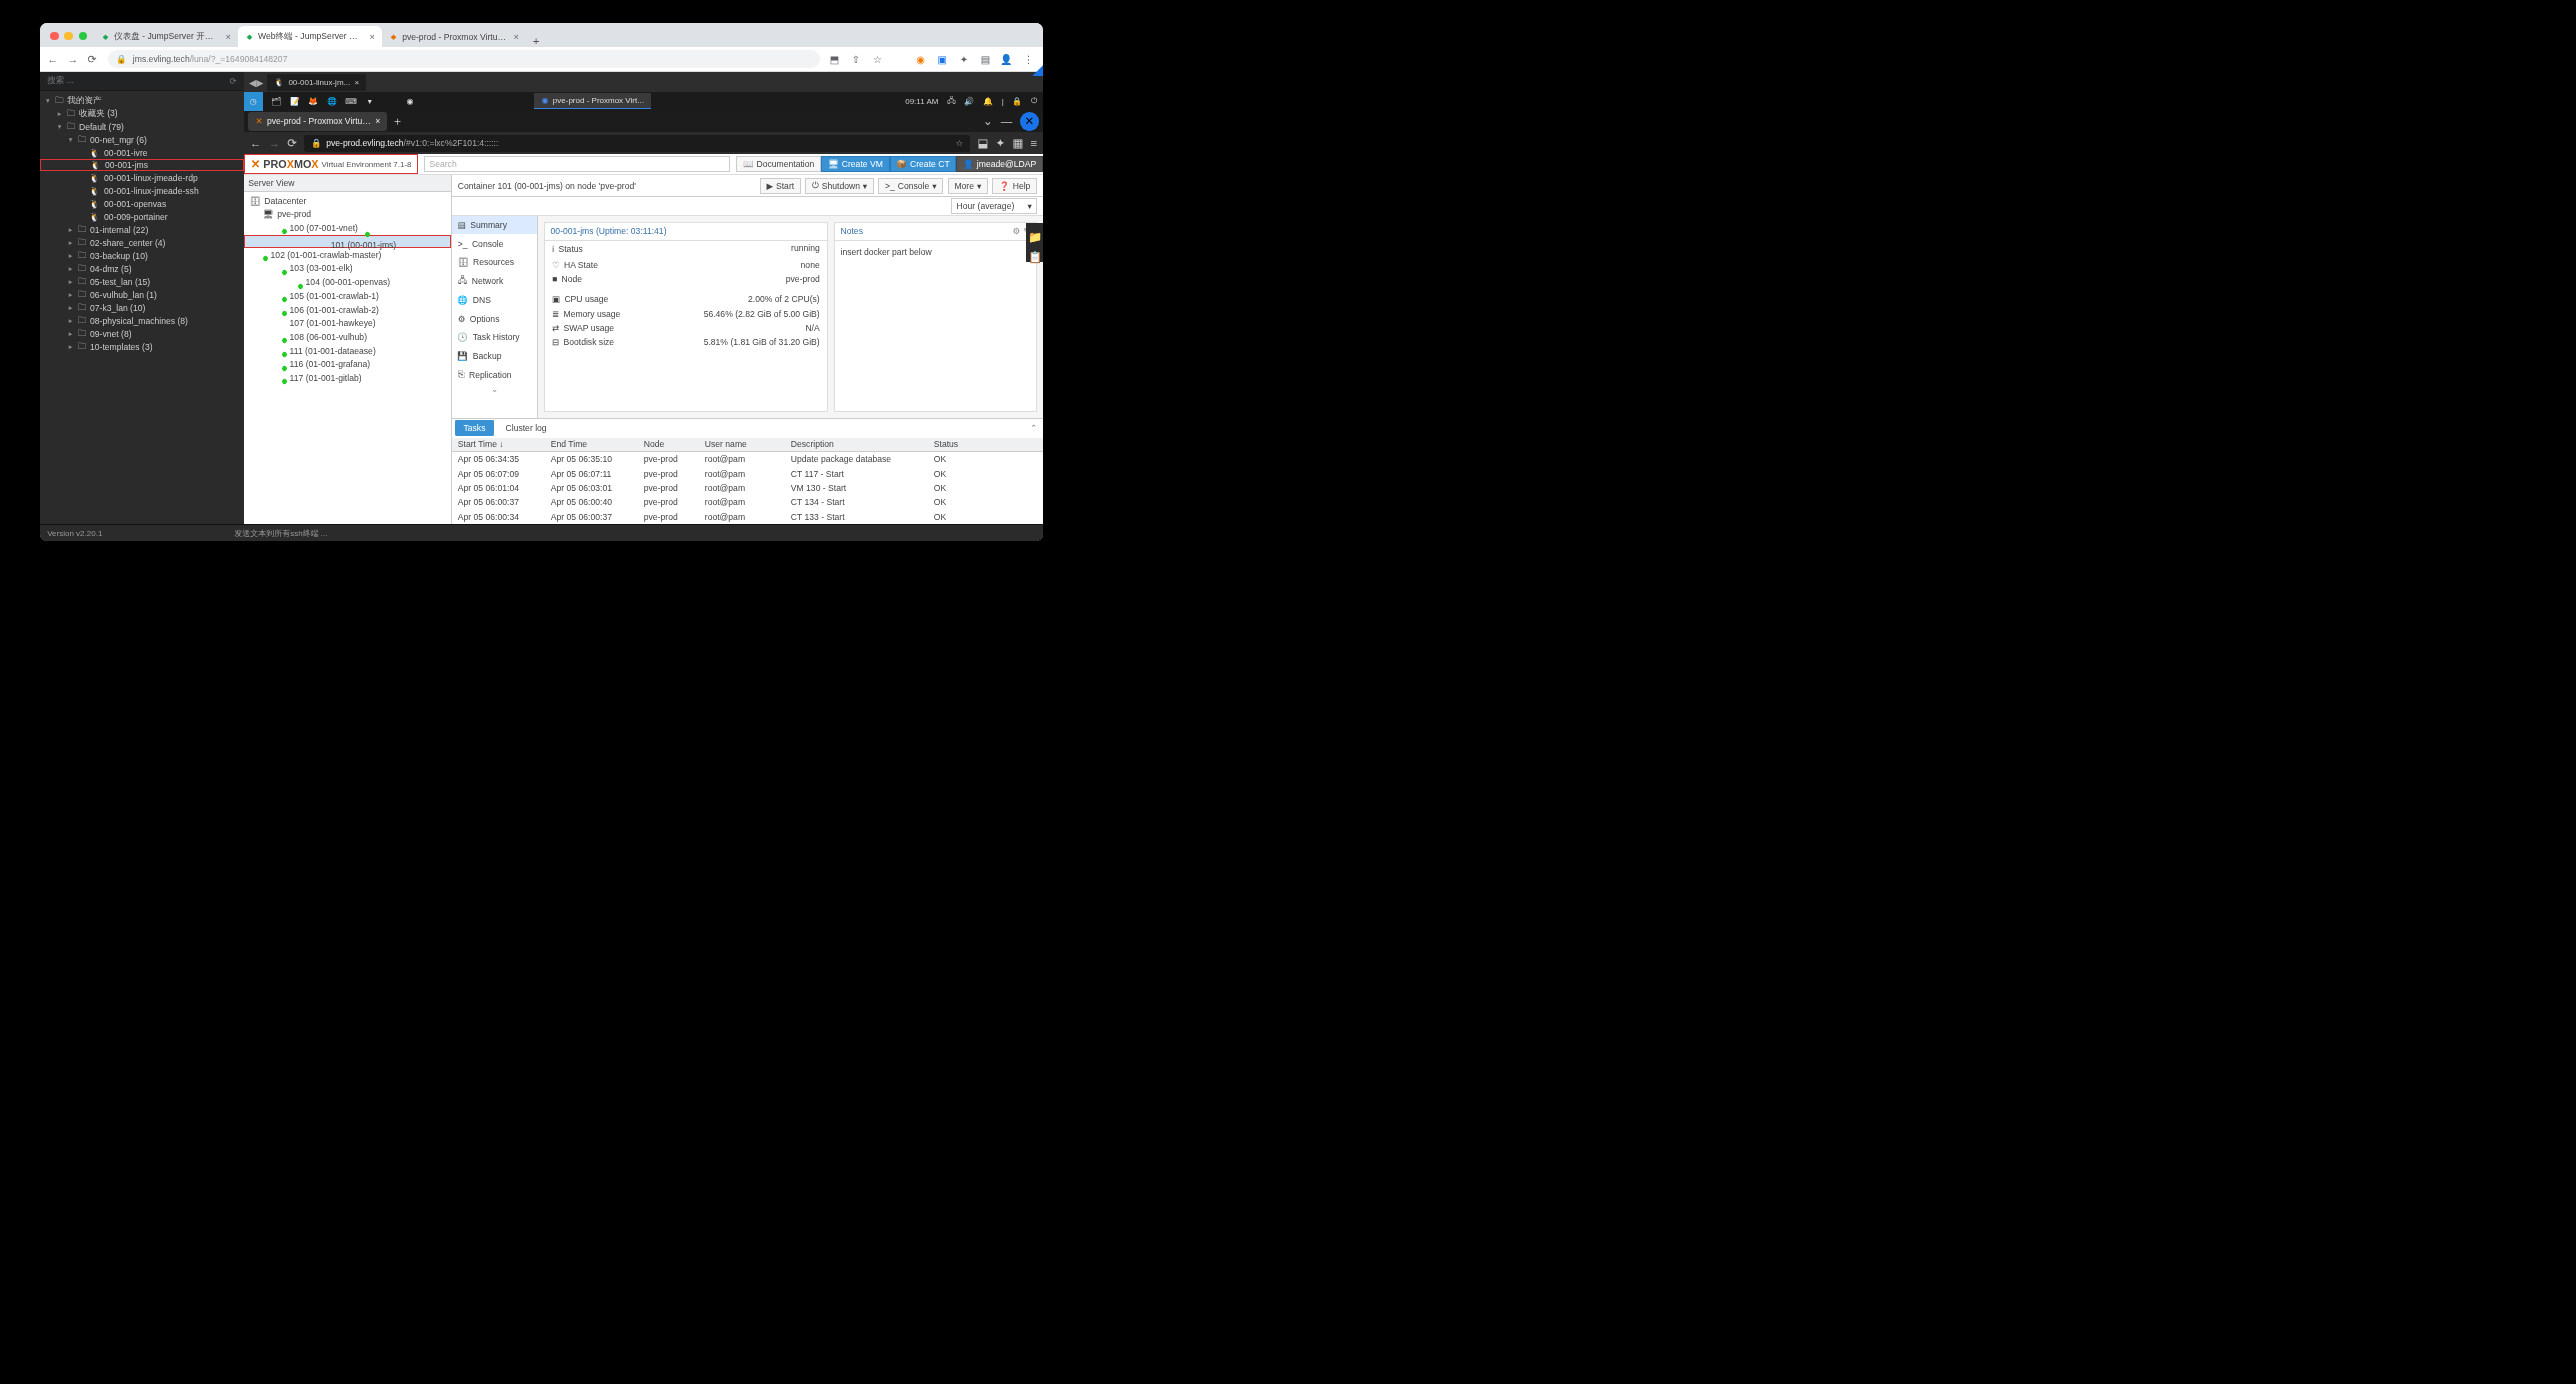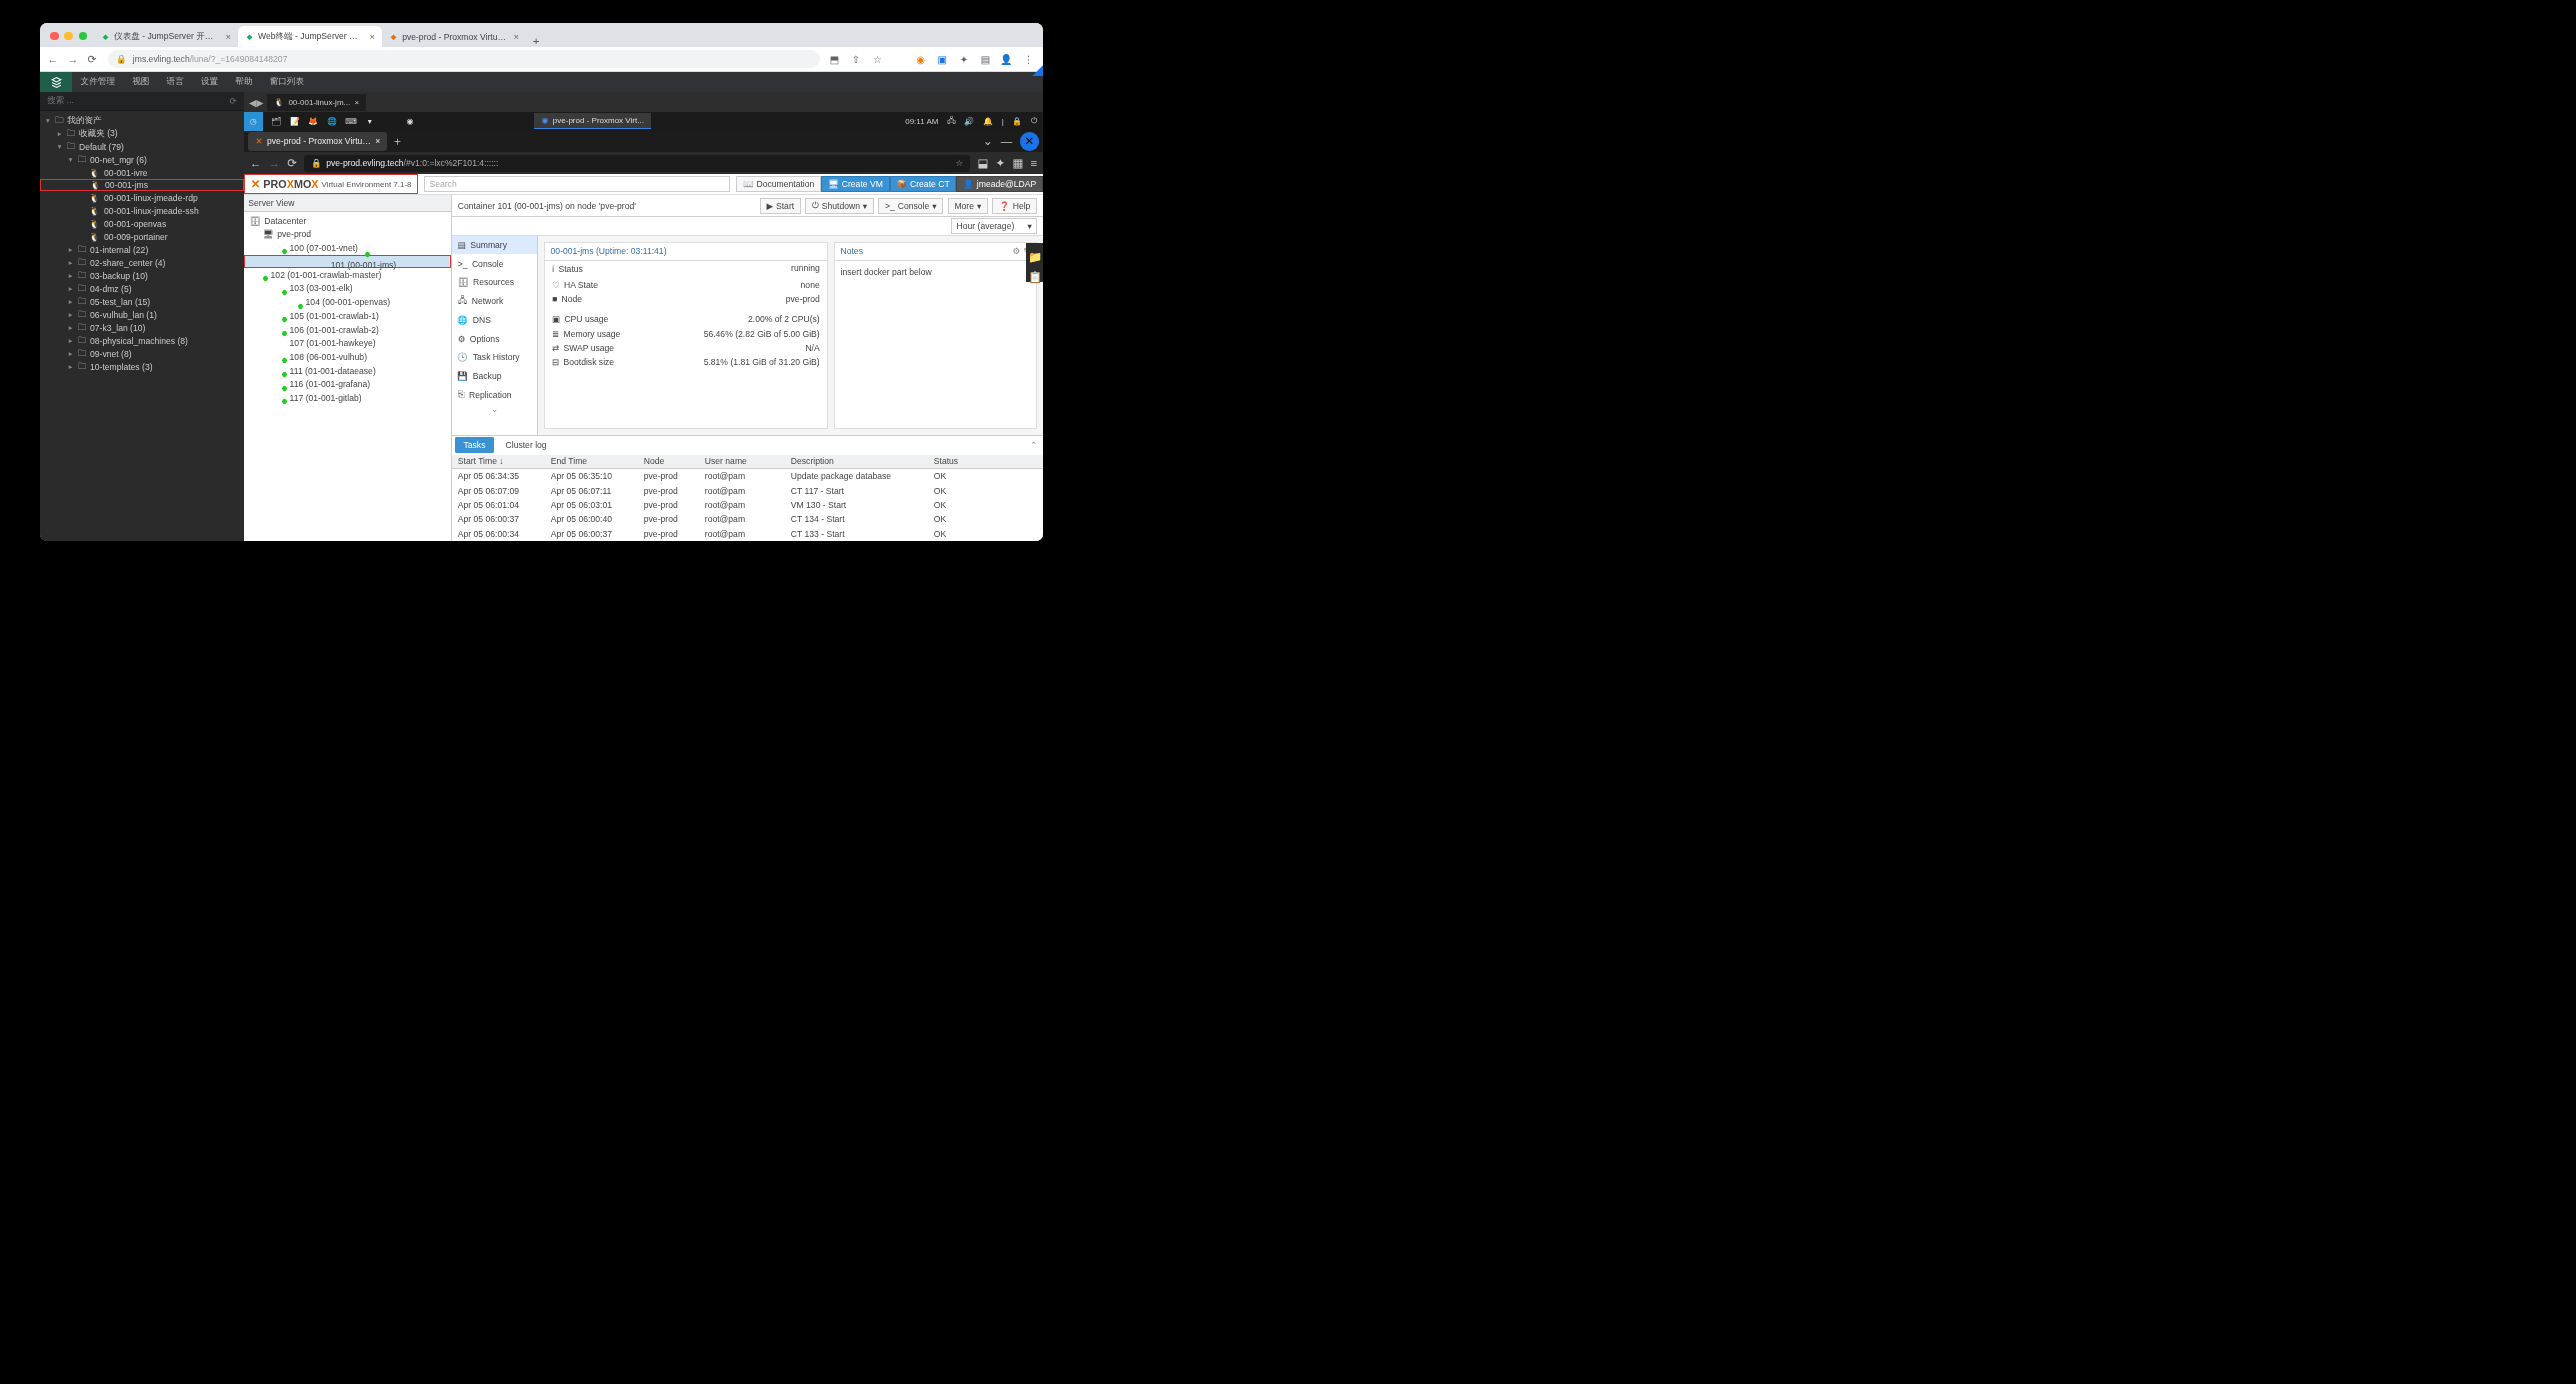--- a/index.html
+++ b/index.html
@@ -149,35 +149,20 @@
     <span style="width:14.4px"></span>
     <span class="ext-ico" style="color:#f57c00">◉</span>
     <span class="ext-ico" style="color:#1a73e8">▣</span>
     <span class="ext-ico">✦</span>
     <span class="ext-ico">▤</span>
     <span class="ext-ico">👤</span>
     <span class="ext-ico">⋮</span>
   </div>
 
   <div class="luna">
-    <div class="luna-top">
-      <div class="luna-logo">
-        <svg viewBox="0 0 24 24" fill="none" stroke="#fff" stroke-width="2">
-            <path d="M4 7l8-4 8 4-8 4-8-4zm0 5l8 4 8-4m-16 5l8 4 8-4"></path>
-          </svg>
-      </div>
-      <div id="luna-menus" style="display:flex">
-          <span class="luna-menu">文件管理</span>
-          <span class="luna-menu">视图</span>
-          <span class="luna-menu">语言</span>
-          <span class="luna-menu">设置</span>
-          <span class="luna-menu">帮助</span>
-          <span class="luna-menu">窗口列表</span>
-        </div>
-    </div>
 
     <div class="luna-body">
       <div class="luna-left">
         <div class="luna-search">
           <span>搜索 ...</span>
           <span>⟳</span>
         </div>
         <div class="tree" id="luna-tree">
             <div class="tn" style="padding-left: 4.3px;">
               <span class="tw">▾</span>
@@ -591,16 +576,20 @@
           </div>
 
           <div class="os-side">
             <span class="os-ico">📁</span>
             <span class="os-ico">📋</span>
           </div>
         </div>
       </div>
     </div>
 
+    <div class="luna-status">
+      <span class="ver">Version v2.20.1</span>
+      <span>发送文本到所有ssh终端 ...</span>
+    </div>
   </div>
   <div class="resize-handle">◢</div>
 </div>
 
 
 </body></html>

